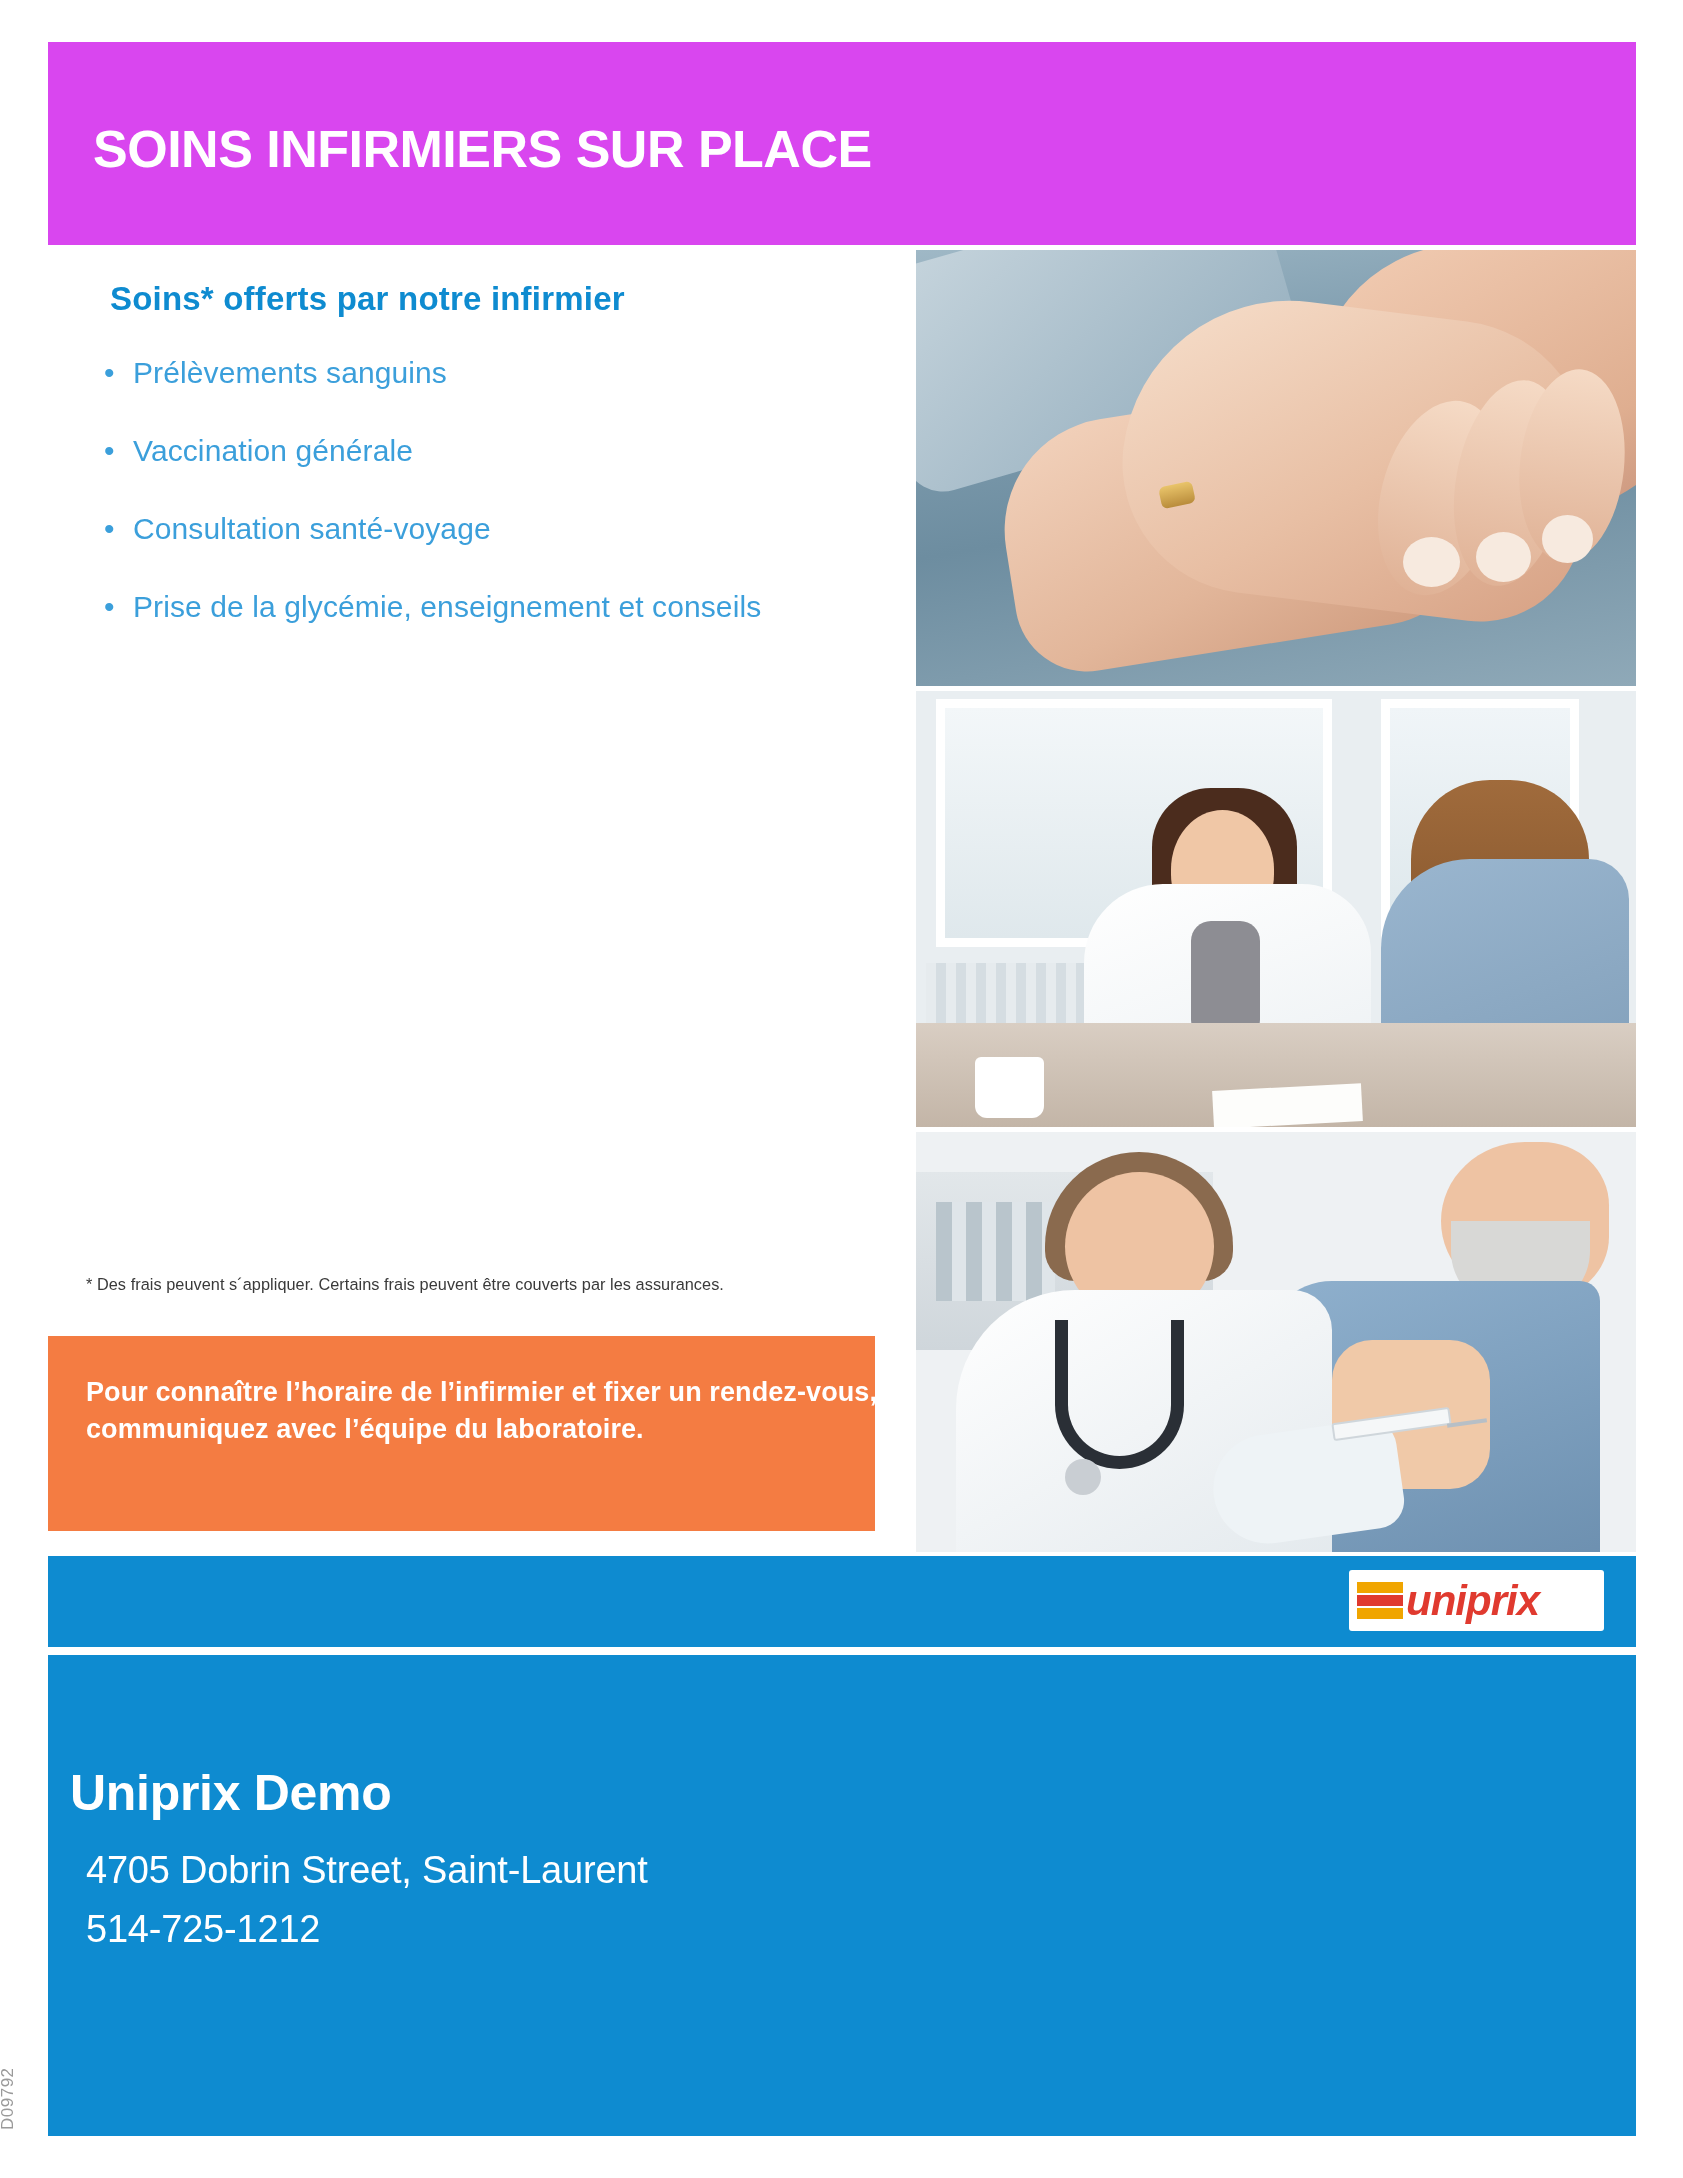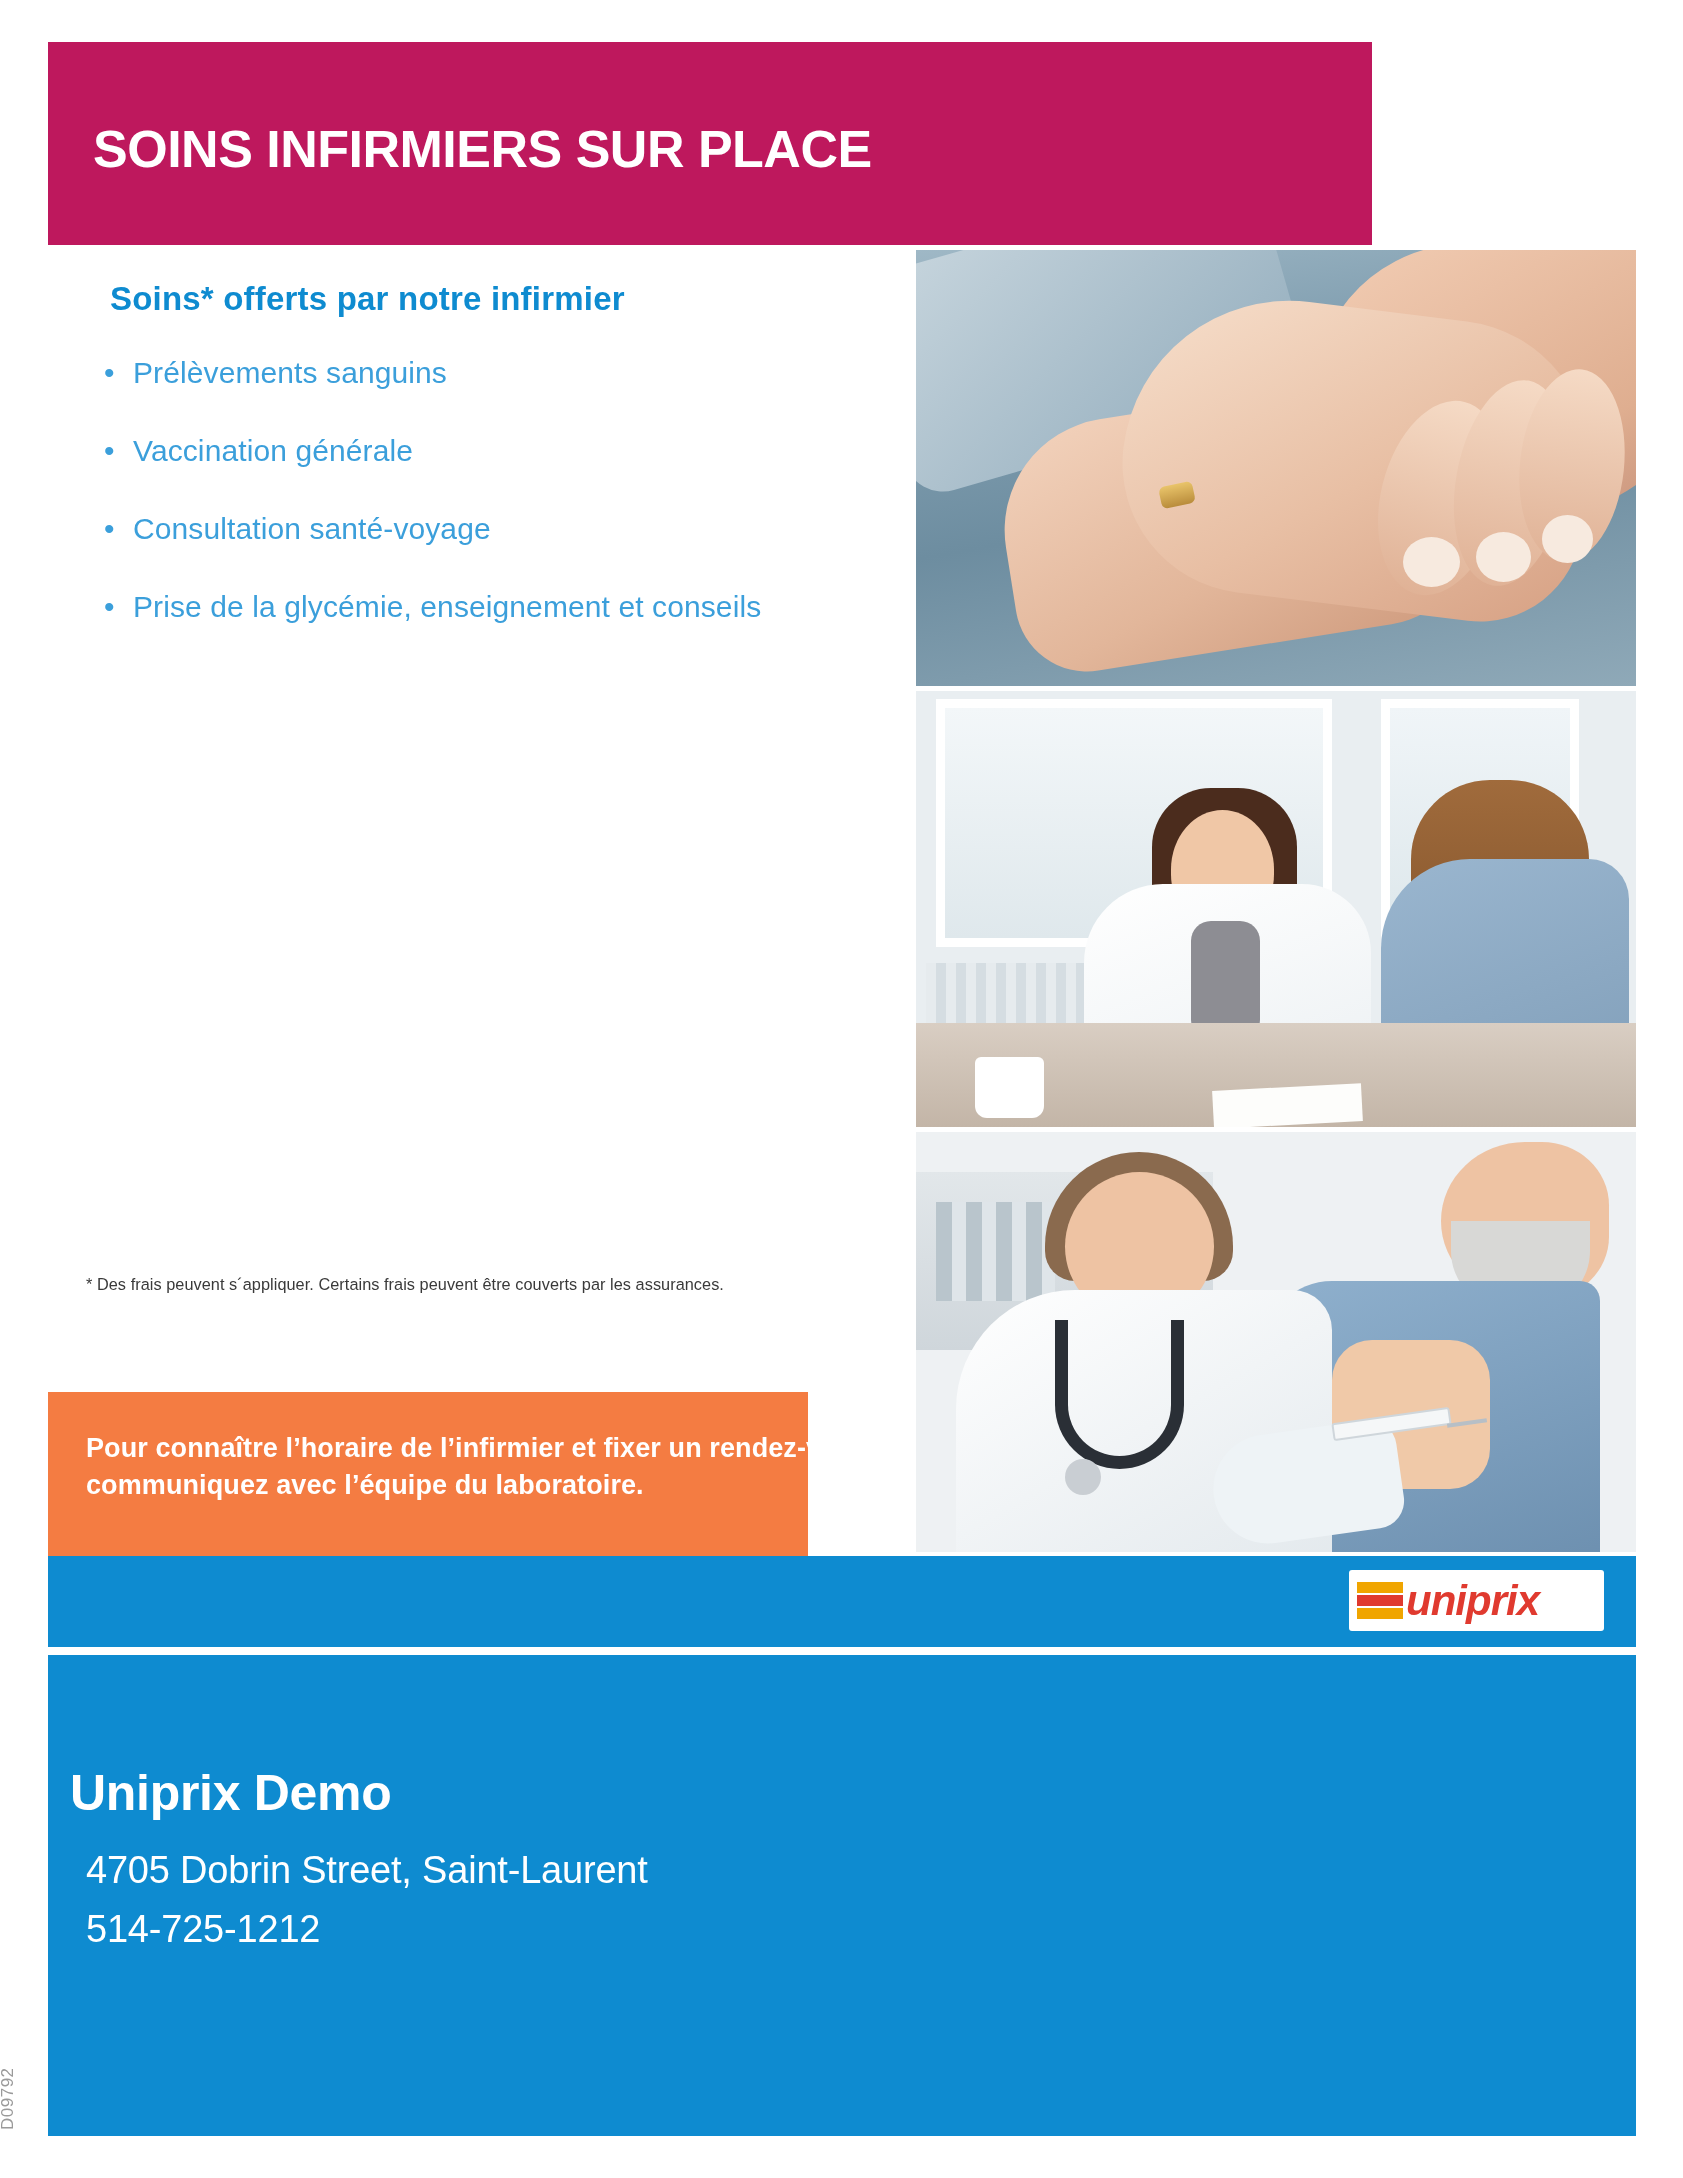--- a/index.html
+++ b/index.html
@@ -17,23 +17,23 @@
     height: 2178px;
     background: #ffffff;
     overflow: hidden;
   }
 
   
   .header-bar {
     position: absolute;
     left: 48px;
     top: 42px;
-    width: 1324px;
+    width: 1588px;
     height: 203px;
-    background: #be185d;
+    background: #d946ef;
   }
   .header-title {
     position: absolute;
     left: 45px;
     top: 81px;
     color: #ffffff;
     font-size: 52px;
     font-weight: bold;
     letter-spacing: -0.5px;
     line-height: 1;
@@ -92,22 +92,22 @@
     width: 812px;
     color: #3a3a3a;
     font-size: 16.3px;
     letter-spacing: 0.05px;
   }
 
   
   .callout {
     position: absolute;
     left: 48px;
-    top: 1392px;
-    width: 760px;
+    top: 1336px;
+    width: 827px;
     height: 195px;
     background: #f47c42;
   }
   .callout-text {
     position: absolute;
     left: 38px;
     top: 38px;
     width: 792px;
     color: #ffffff;
     font-size: 27px;

